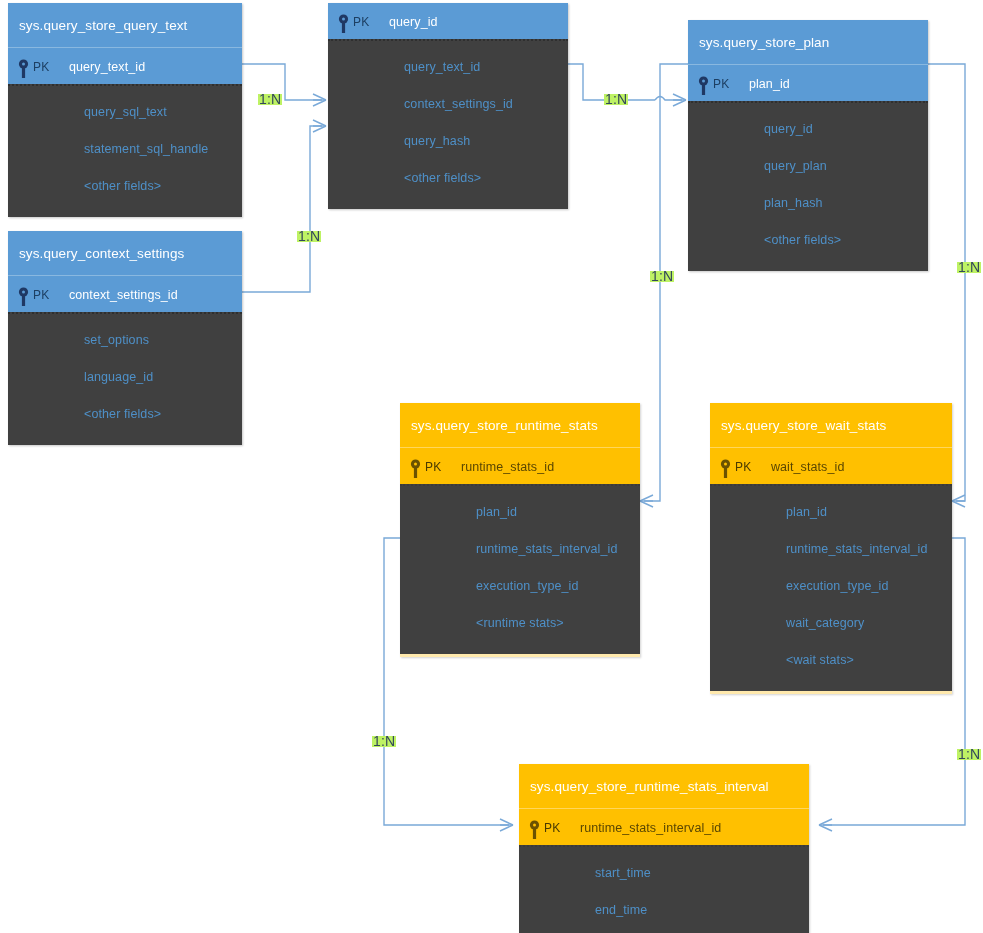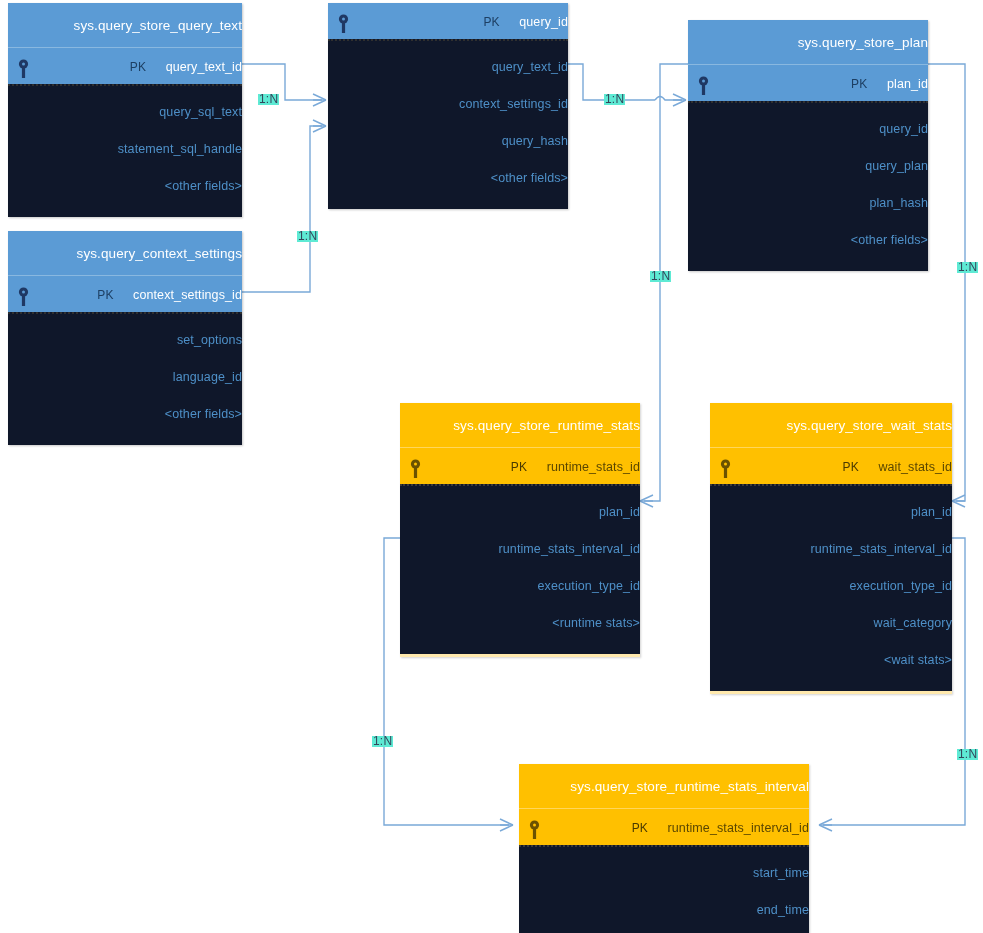--- a/index.html
+++ b/index.html
@@ -22,23 +22,22 @@
     position: absolute;
     left: 0;
     top: 0;
     width: 983px;
     height: 933px;
     pointer-events: none;
   }
   .entity {
     position: absolute;
     box-sizing: border-box;
-    background: #0f172a;
+    background: #404040;
     box-shadow: 1px 1px 2px rgba(0,0,0,0.22);
-    text-align: right;
   }
   .ent-title {
     box-sizing: border-box;
     height: 45px;
     line-height: 45px;
     padding-left: 11px;
     color: #ffffff;
     font-size: 13.5px;
     letter-spacing: 0.1px;
     white-space: nowrap;
@@ -103,24 +102,24 @@
     border-bottom: 3px solid #ffe9ad;
   }
   .entity.orange .ent-title { background: #ffc000; border-bottom: 1px solid #ffd65c; }
   .entity.orange .ent-pk { background: #ffc000; }
   .entity.orange .ent-pk .pk-name { color: #5a4600; }
   .entity.orange .ent-pk .pk-tag { color: #4a3a00; }
   .entity.orange .ent-body { border-top: 2px dotted #3a3a3a; }
 
   .edge-label {
     position: absolute;
-    font-size: 12px;
+    font-size: 14px;
     color: #33475b;
     letter-spacing: 0.2px;
-    background: #5eead4;
+    background: #bef264;
     padding: 0 1px;
     line-height: 11px;
     white-space: nowrap;
   }
 </style>
 </head>
 <body>
 
 <div id="canvas">
 

